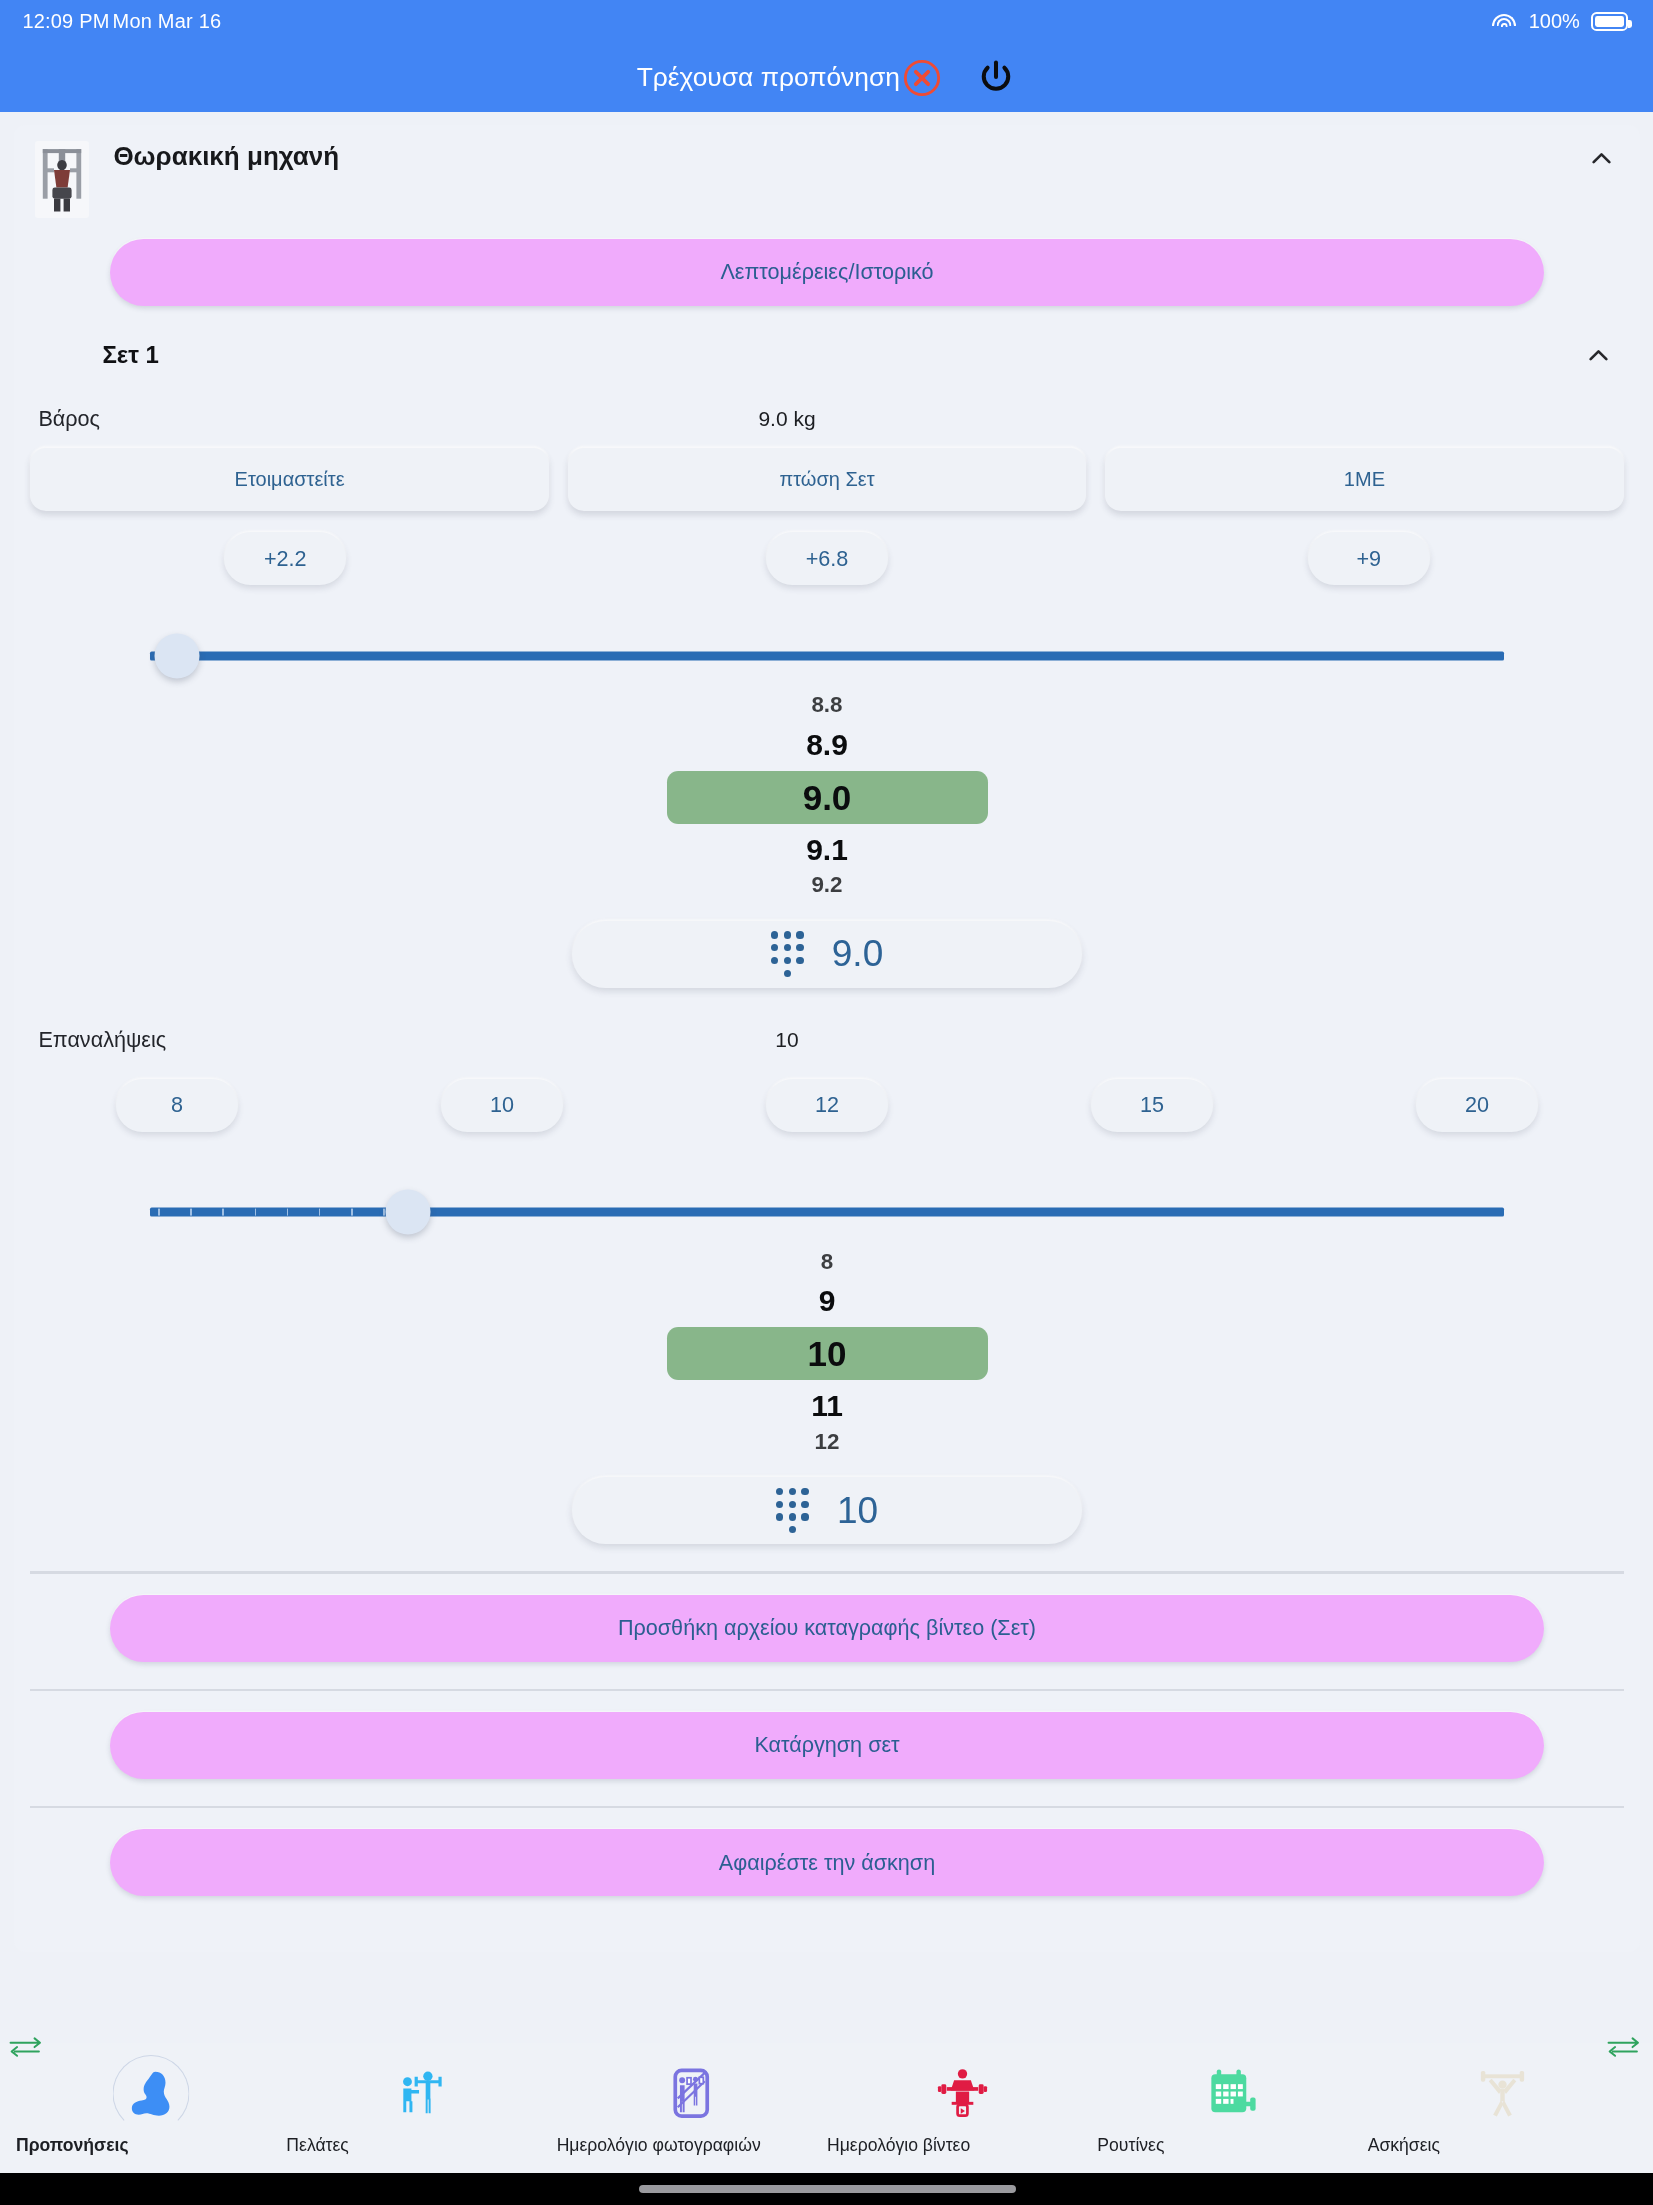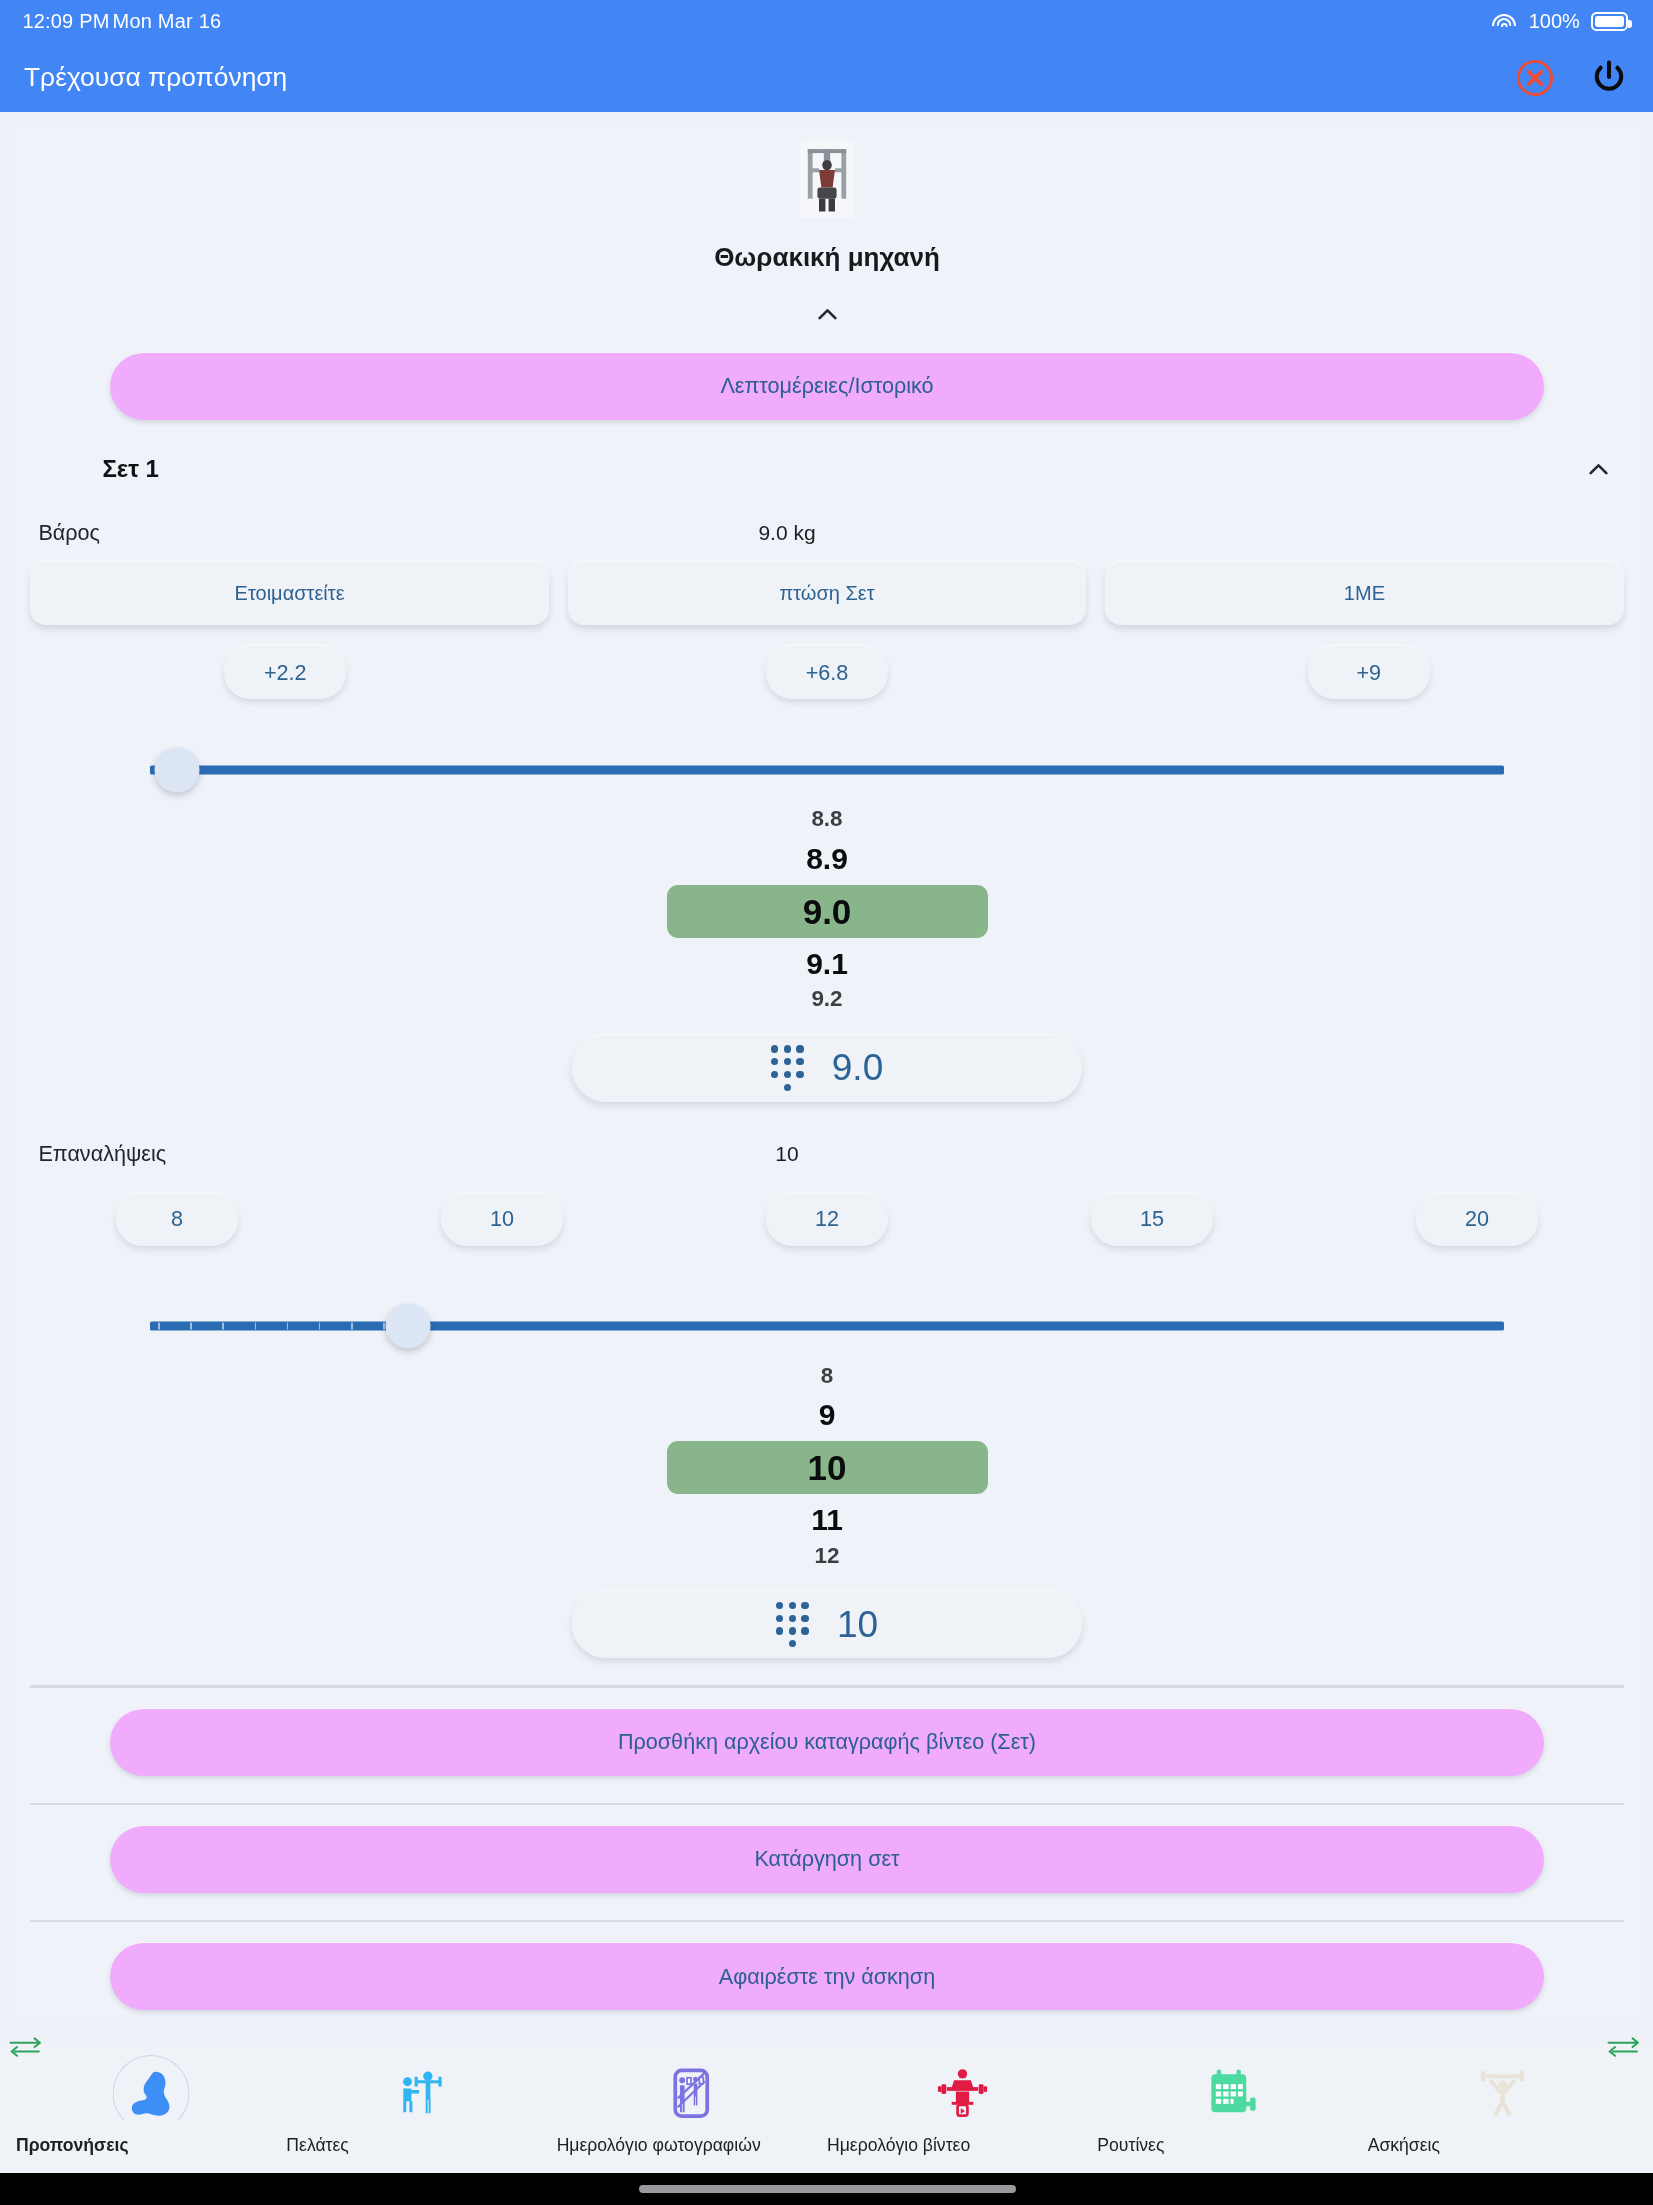--- a/index.html
+++ b/index.html
@@ -27,38 +27,38 @@
   .wifi-icon i:nth-child(1){ width: 24px; height: 12px; top: 1.6px; }
   .wifi-icon i:nth-child(2){ width: 15px; height: 8px; top: 6.4px; }
   .wifi-icon i:nth-child(3){ width: 6.4px;  height: 4px;  top: 11.2px; border-width:2.4px; }
   .battery { width: 37px; height: 19px; border: 2.4px solid #fff; border-radius: 5.6px; position: relative; }
   .battery:after { content:""; position:absolute; right:-5.6px; top:5.6px; width:3.2px; height:8px; background:#fff; border-radius:0 2.4px 2.4px 0;}
   .battery i { position:absolute; inset:2px; background:#fff; border-radius:2.4px; display:block; }
 
   
   .appbar {
     height: 69px; background: #4285f4; color: #fff;
-    display: flex; align-items: center; justify-content: space-between;
+    display: flex; align-items: center; justify-content: center;
     padding: 0 22.4px 0 24px;
   }
   .appbar-title { font-size: 26.4px; font-weight: 400; }
   .appbar-actions { display: flex; align-items: center; gap: 29px; }
   .icon-btn { width: 45px; height: 45px; display: flex; align-items: center; justify-content: center; }
 
   
   .content {
     position: absolute; left: 0; right: 0; top: 112px; bottom: 162px;
     background: #eef1f7; overflow: hidden;
   }
   .card {
     margin: 13px 14.4px 0 14.4px; background: #eff2f8; border-radius: 11.2px;
     min-height: 1827px; padding-bottom: 8px;
   }
   .exercise-head {
-    display: flex; align-items: center; gap: 24px; padding: 16px 21px 14.4px 21px; flex-direction: column;
+    display: flex; align-items: flex-start; gap: 24px; padding: 16px 21px 14.4px 21px;
   }
   .ex-thumb {
     width: 54px; height: 77px; background: #f6f7fa; border-radius: 3.2px;
     display: flex; align-items: center; justify-content: center; flex: 0 0 auto;
   }
   .ex-title { font-size: 26px; font-weight: 700; color: #18191c; flex: 1; }
   .chev { width: 35px; height: 35px; display:flex; align-items:center; justify-content:center; flex:0 0 auto;}
 
   .pill-wide {
     margin: 6.4px 96px 0 96px; height: 67px; background: #f0abfc;

